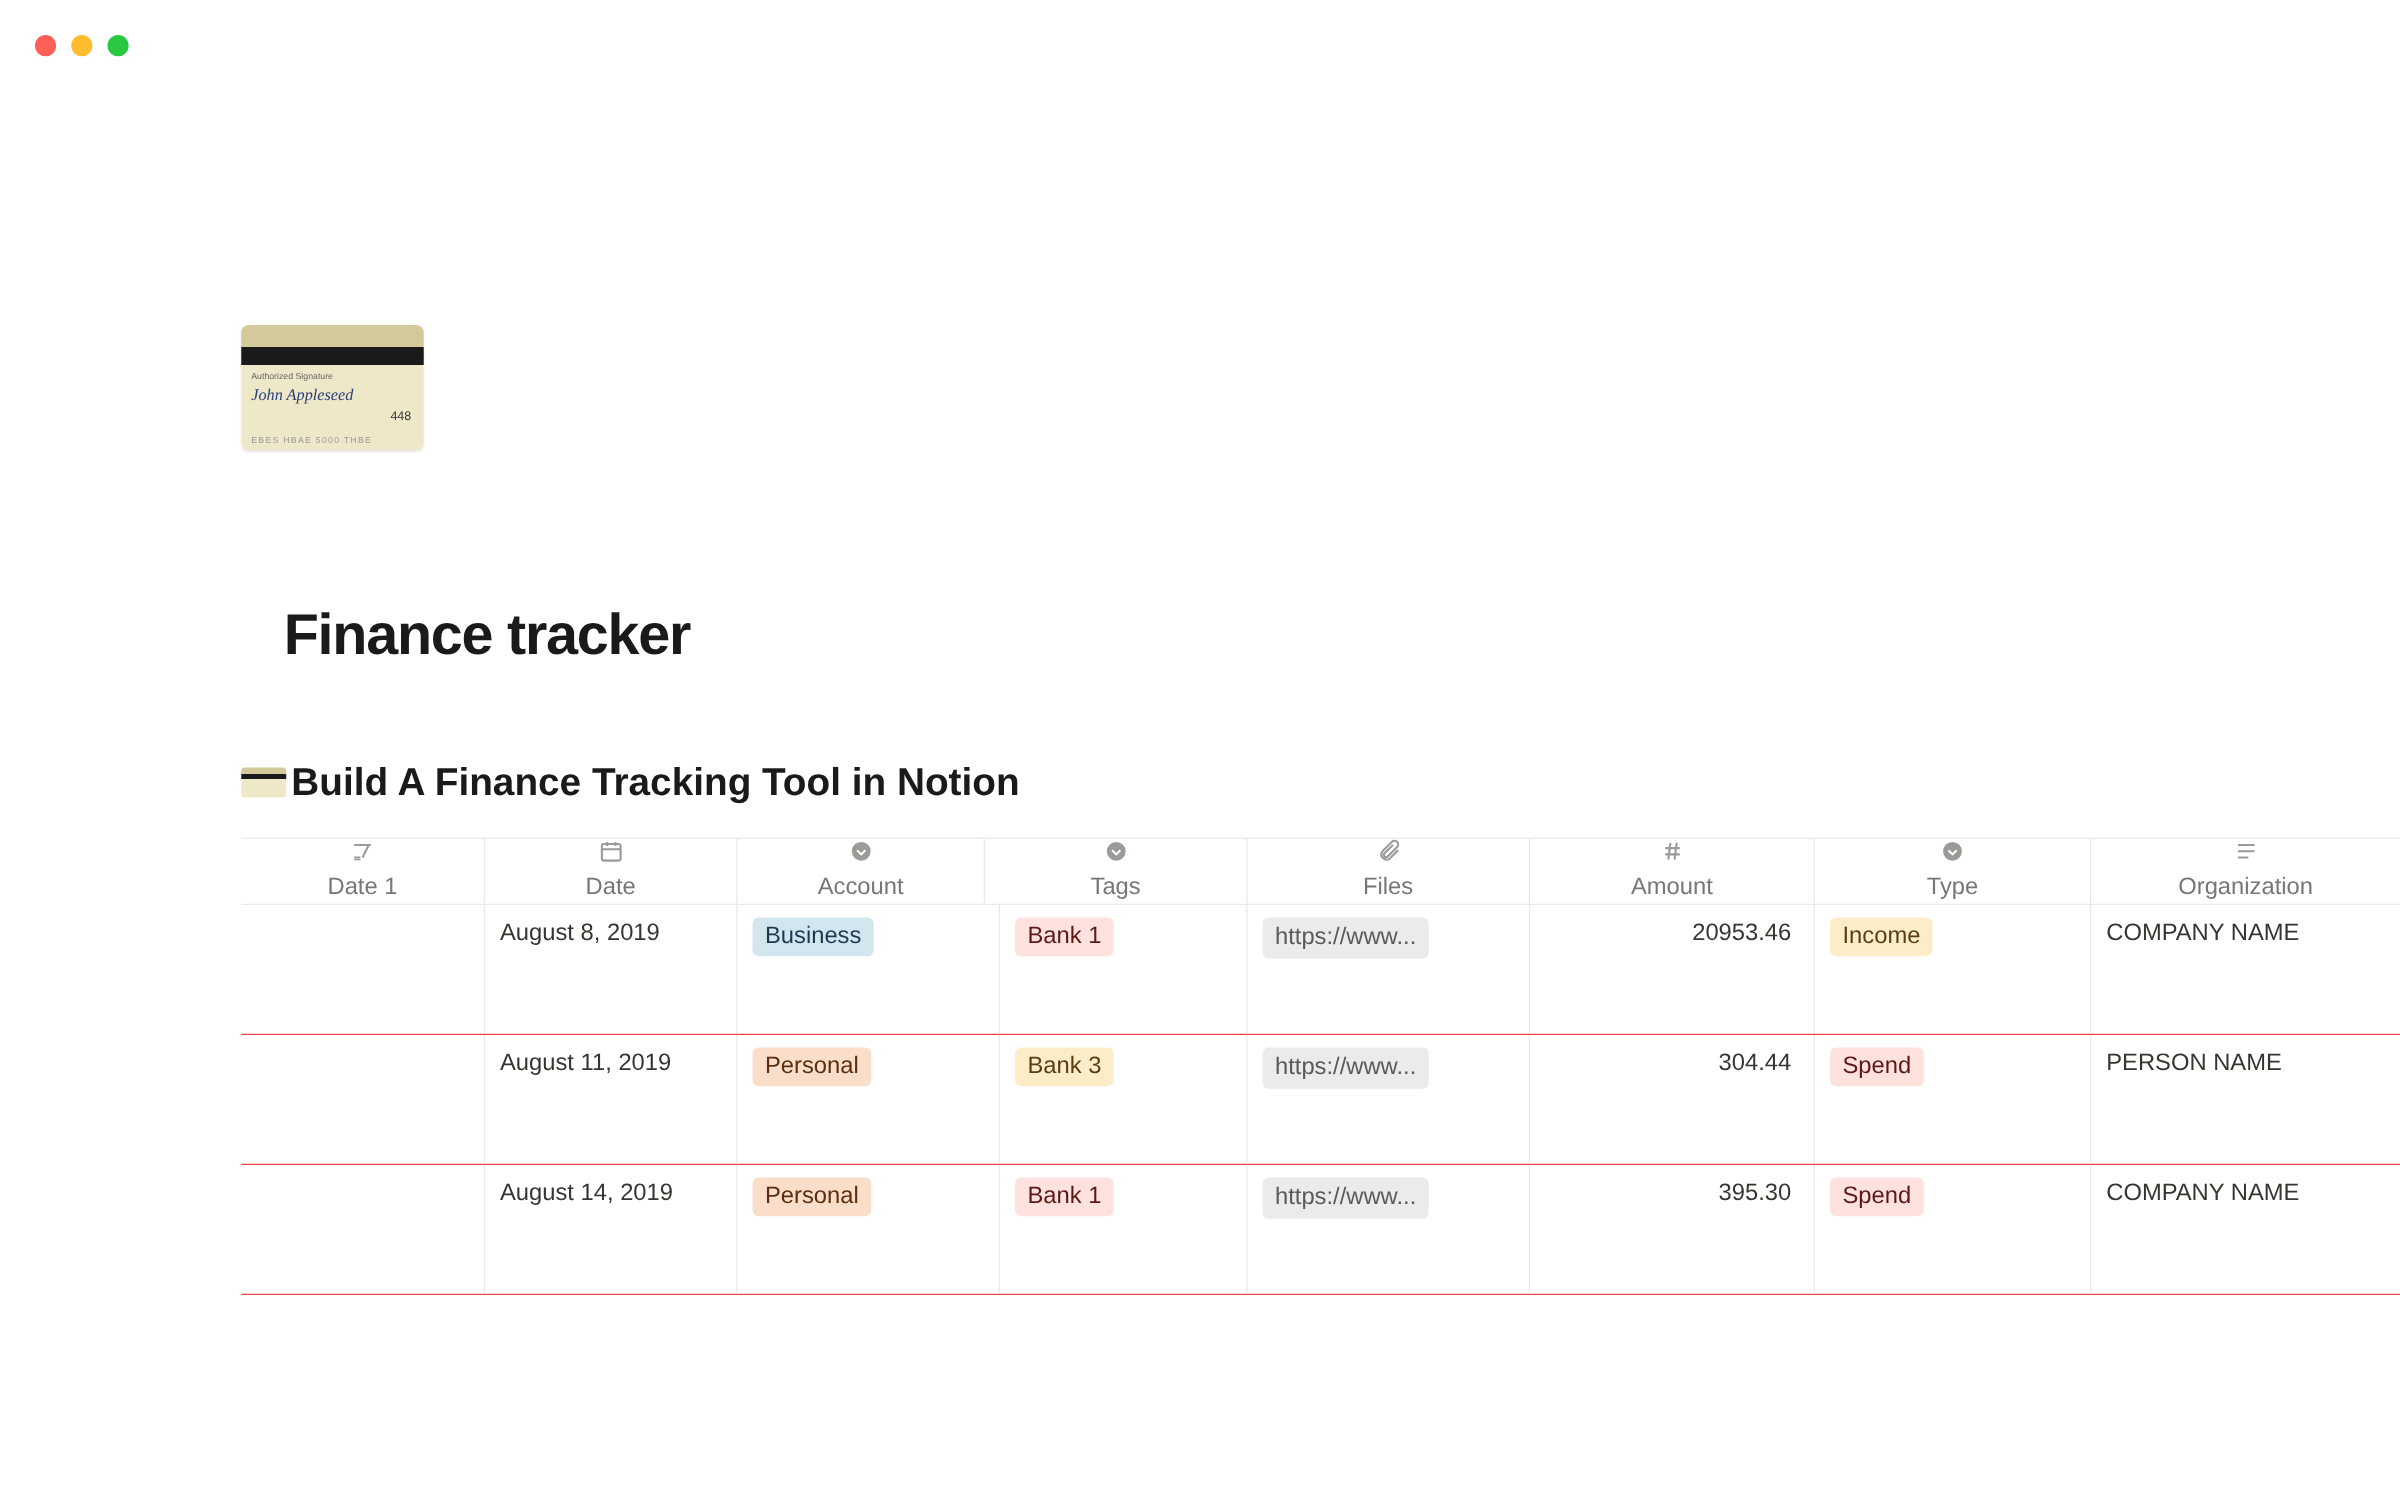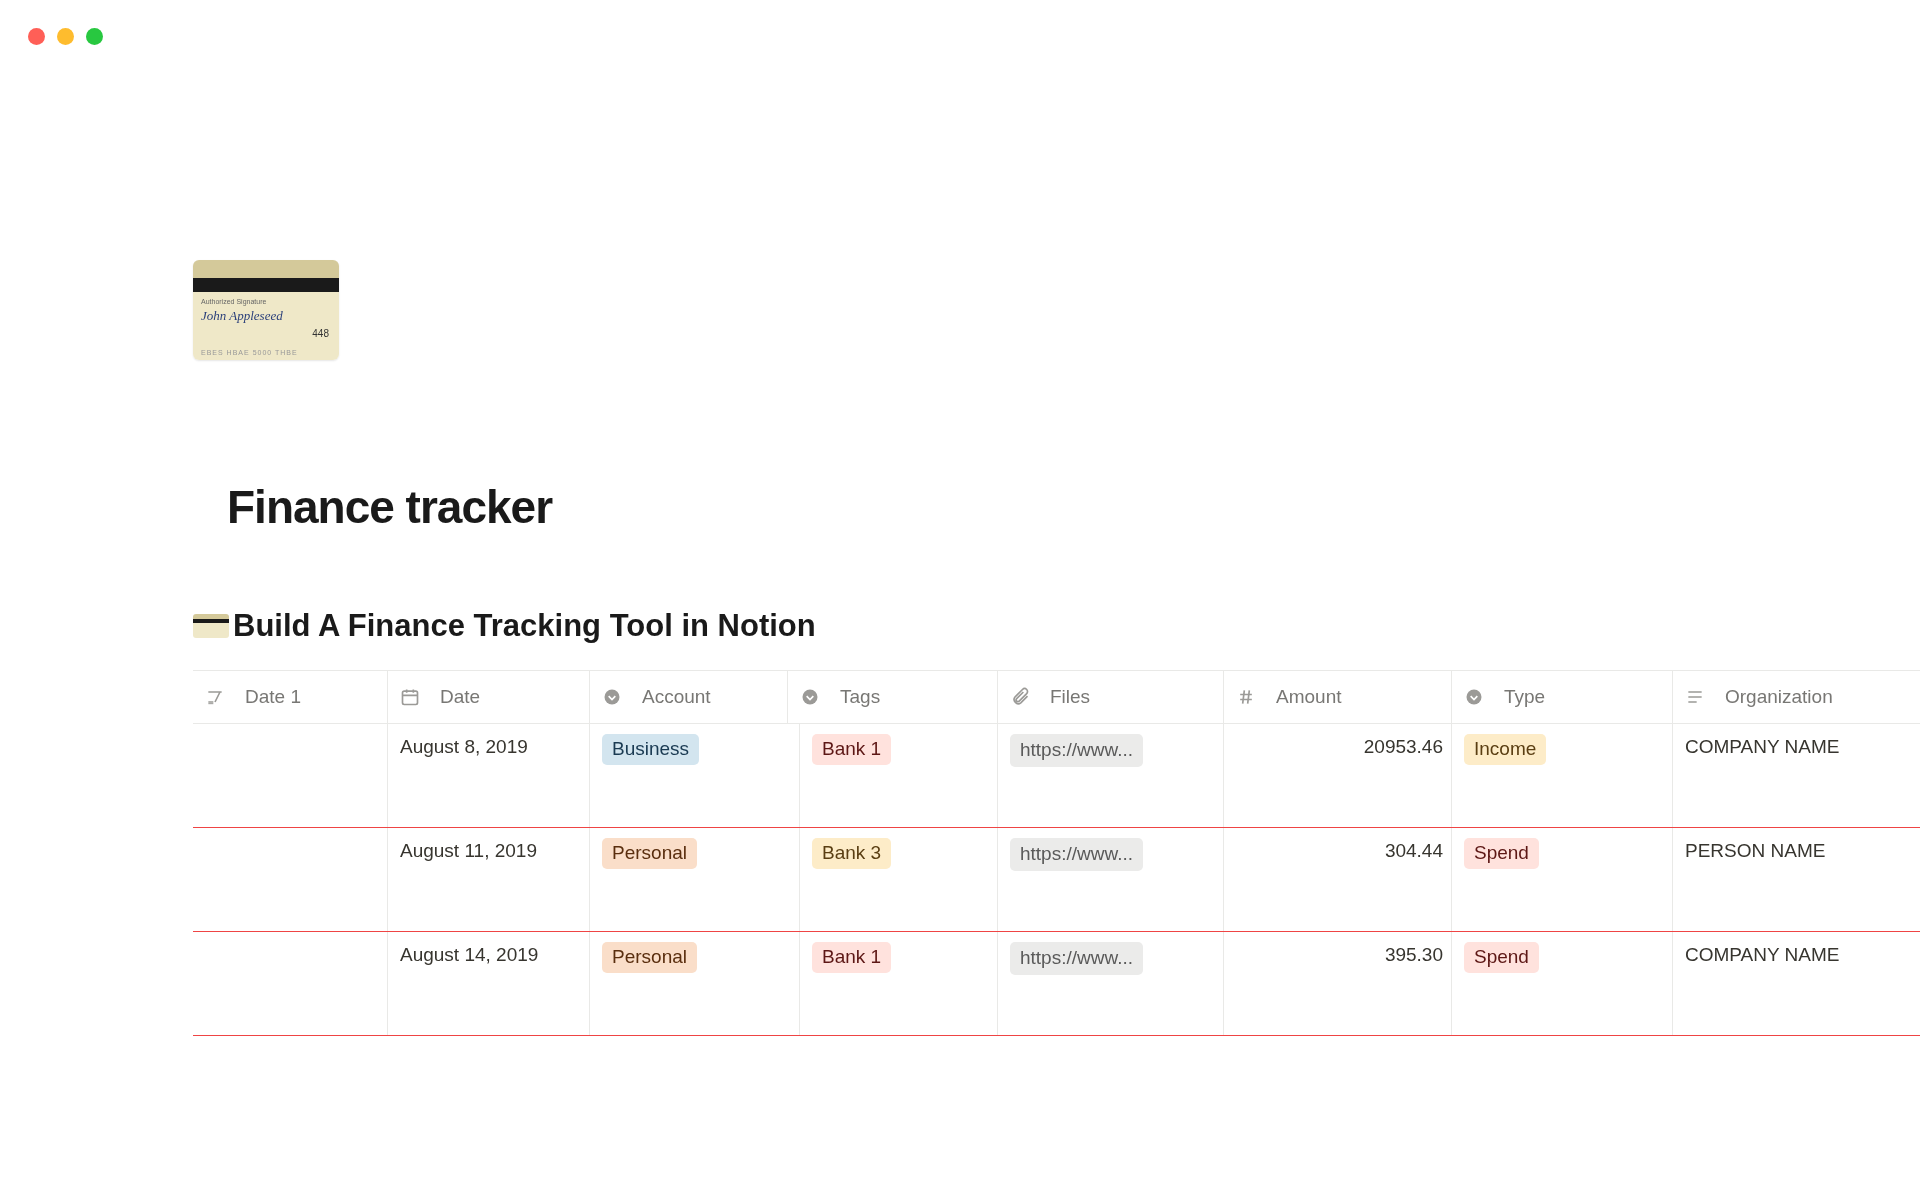--- a/index.html
+++ b/index.html
@@ -20,37 +20,37 @@
   .page-icon .bottom { position: absolute; bottom: 4px; left: 8px; font-size: 7px; color: #999; letter-spacing: 1px; }
   
   .page-title { position: absolute; top: 215px; left: 0; font-size: 46px; font-weight: 700; color: #1a1a1a; letter-spacing: -1px; margin-left: 34px; }
   
   .subtitle-row { position: absolute; top: 343px; left: 0; display: flex; align-items: center; gap: 4px; }
   .subtitle-icon { width: 36px; height: 24px; background: linear-gradient(to bottom, #d4c99a 0%, #d4c99a 22%, #1a1a1a 22%, #1a1a1a 38%, #efe8c8 38%, #efe8c8 100%); border-radius: 3px; display: inline-block; flex-shrink: 0; }
   .subtitle { font-size: 31px; font-weight: 600; color: #1a1a1a; }
   
   .table-wrap { position: absolute; top: 405px; left: 0; right: 0; }
   .table-header { display: flex; height: 54px; border-top: 1px solid #e9e9e7; border-bottom: 1px solid #e9e9e7; }
-  .th { display: flex; align-items: center; gap: 20px; padding: 0 12px; border-right: 1px solid #e9e9e7; color: #787774; font-size: 19px; font-weight: 400; }
+  .th { display: flex; align-items: center; gap: 8px; padding: 0 12px; border-right: 1px solid #e9e9e7; color: #787774; font-size: 19px; font-weight: 400; flex-direction: column; }
   .th:last-child { border-right: none; }
   .col-date1 { width: 195px; }
   .col-date { width: 202px; }
   .col-tags { width: 210px; }
   .col-account { width: 198px; }
   .col-files { width: 226px; }
   .col-amount { width: 228px; }
   .col-type { width: 221px; }
   .col-org { flex: 1; }
   
   .th-icon { width: 20px; height: 20px; display: inline-flex; align-items: center; justify-content: center; color: #9b9a97; }
   
   .table-row { display: flex; min-height: 104px; border-bottom: 1px solid #ef4444; }
   .td { padding: 10px 12px; border-right: 1px solid #e9e9e7; font-size: 19px; line-height: 1.4; }
   .td:last-child { border-right: none; }
-  .td.amount { text-align: right; padding-right: 8px; }
+  .td.amount { text-align: right; padding-right: 18px; }
   
   .tag { display: inline-block; padding: 3px 10px; border-radius: 5px; font-size: 19px; line-height: 1.3; }
   .tag-business { background: #d3e5ef; color: #1a3a52; }
   .tag-personal { background: #fadec9; color: #5a2e0e; }
   .tag-bank1 { background: #ffe2dd; color: #5d1715; }
   .tag-bank3 { background: #fdecc8; color: #5a3e12; }
   .tag-income { background: #fdecc8; color: #5a3e12; }
   .tag-spend { background: #ffe2dd; color: #5d1715; }
   
   .file-chip { display: inline-block; background: #ebebea; color: #5a5a5a; padding: 3px 10px; border-radius: 5px; font-size: 19px; white-space: nowrap; overflow: hidden; max-width: 100%; }

